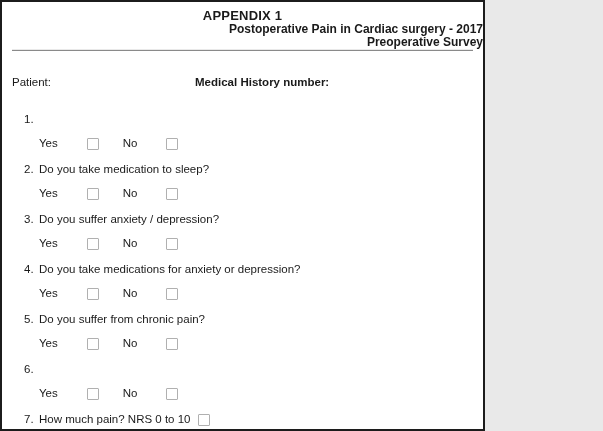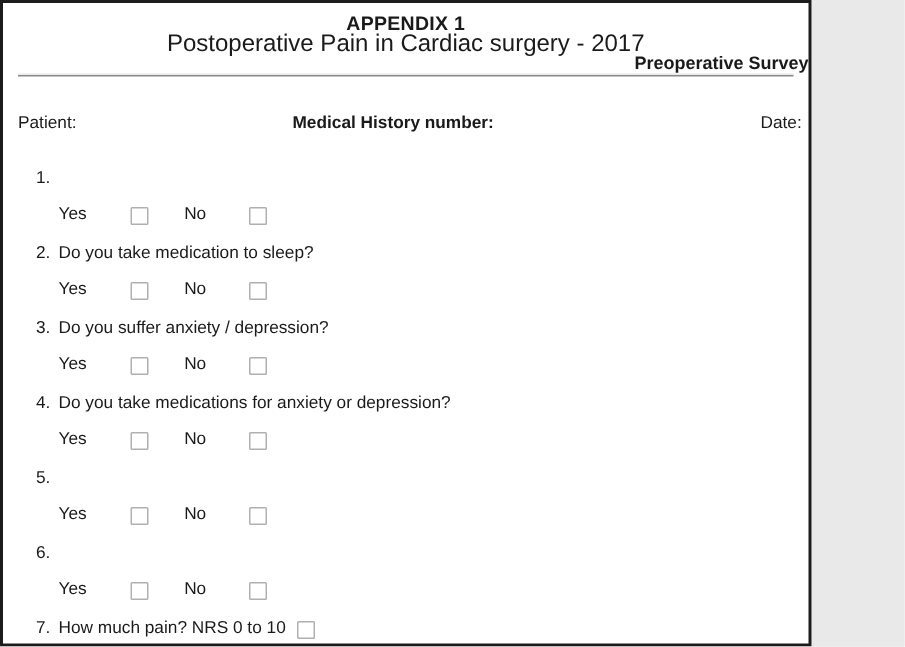--- a/index.html
+++ b/index.html
@@ -1,29 +1,29 @@
 <!DOCTYPE html>
 <html><head>
 <meta charset="utf-8">
 <style>
   * { margin: 0; padding: 0; box-sizing: border-box; }
   html, body { background: #e9e9e9; }
   .page {
     position: relative;
-    width: 541px;
+    width: 485px;
     height: 431px;
     background: #ffffff;
     border: 2px solid #1c1c1c;
     font-family: "Liberation Sans", "DejaVu Sans", sans-serif;
     color: #1a1a1a;
     overflow: hidden;
   }
   .header { padding-top: 7px; text-align: center; }
   .header .title    { font-size: 13px; font-weight: bold; line-height: 14px; letter-spacing: 0.2px; }
-  .header .subtitle { font-size: 16px; font-weight: normal; line-height: 13px; }
+  .header .subtitle { font-size: 12px; font-weight: bold; line-height: 13px; text-align: right; }
   .header .subtitle2{ font-size: 12px; font-weight: bold; line-height: 12px; text-align: right; }
   hr.rule {
     margin: 1px 10px 0 10px;
     border: 0;
     border-top: 1px solid #e9e9e9;
     border-bottom: 1px solid #8a8a8a;
     height: 0;
   }
   .meta-row {
     position: relative;
@@ -140,20 +140,21 @@
         <span>Yes</span>
         <span class="checkbox" role="checkbox" aria-checked="false"></span>
         <span class="no-label">No</span>
         <span class="checkbox" role="checkbox" aria-checked="false"></span>
       </div>
     </li>
 
     <li>
       <div class="q-line">
         <span class="q-num">5.</span>
+        <span>Do you suffer from chronic pain?</span>
 
       </div>
       <div class="a-line">
         <span>Yes</span>
         <span class="checkbox" role="checkbox" aria-checked="false"></span>
         <span class="no-label">No</span>
         <span class="checkbox" role="checkbox" aria-checked="false"></span>
       </div>
     </li>
 

